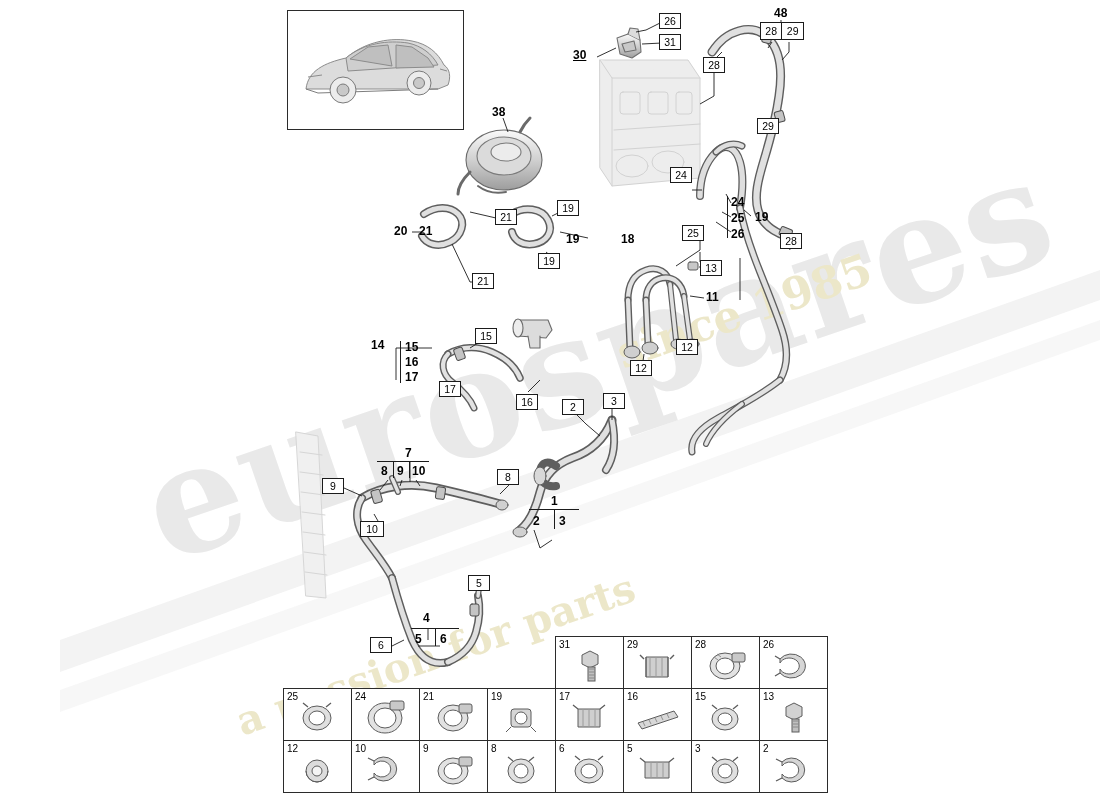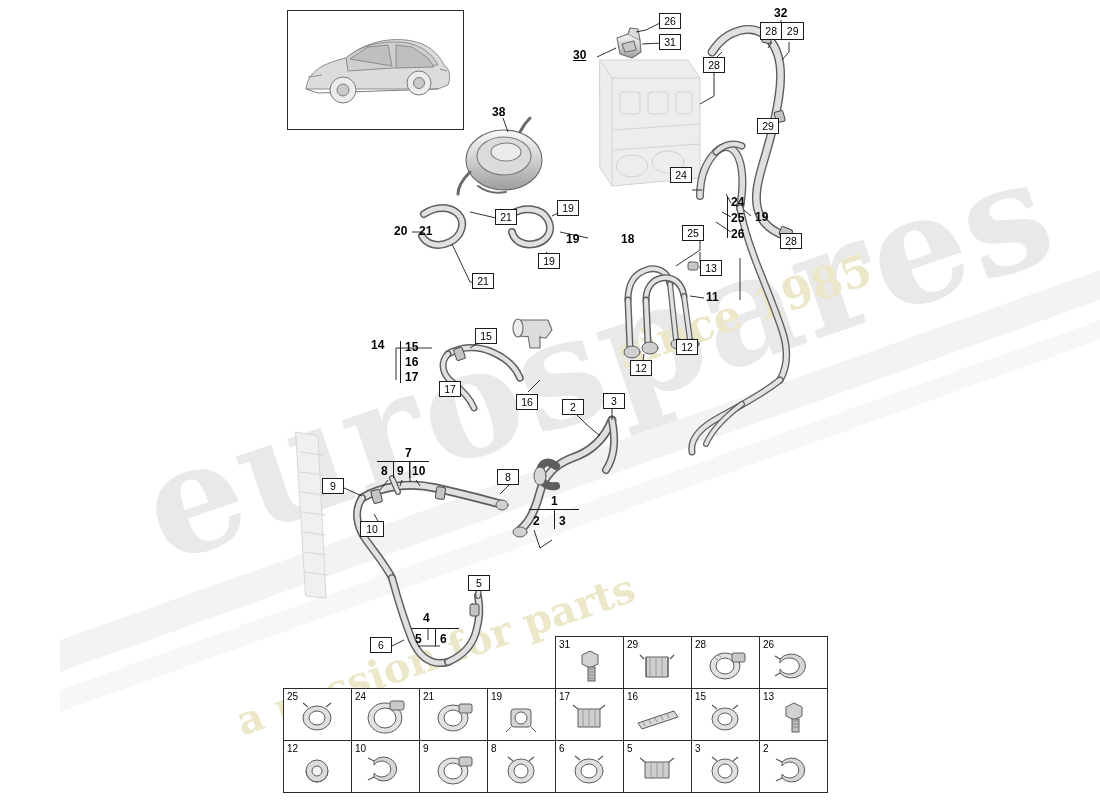--- a/index.html
+++ b/index.html
@@ -456,21 +456,21 @@
       <path d="M700 252 L700 262"></path>
       <path d="M740 300 L740 258"></path>
     </g>
   </svg>
 
   <div class="bold-num" style="left:573px; top:48px;text-decoration:underline;">30</div>
   <div class="callout" style="left:659px; top:34px; width:22px; height:16px;">31</div>
   <div class="callout" style="left:659px; top:13px; width:22px; height:16px;">26</div>
   <div class="callout" style="left:703px; top:57px; width:22px; height:16px;">28</div>
 
-  <div class="bold-num" style="left:774px; top:6px;">32</div>
+  <div class="bold-num" style="left:774px; top:6px;">48</div>
   <div class="callout stack" style="left:760px; top:22px; width:44px; height:18px; flex-direction:row;">
     <span style="border-bottom:none; border-right:1px solid #1b1b1b; display:flex; align-items:center; justify-content:center; height:100%;">28</span>
     <span style="border-bottom:none; display:flex; align-items:center; justify-content:center; height:100%;">29</span>
   </div>
   <div class="callout" style="left:757px; top:118px; width:22px; height:16px;">29</div>
   <div class="callout" style="left:780px; top:233px; width:22px; height:16px;">28</div>
 
   <div class="callout" style="left:670px; top:167px; width:22px; height:16px;">24</div>
   <div class="callout" style="left:682px; top:225px; width:22px; height:16px;">25</div>
 

